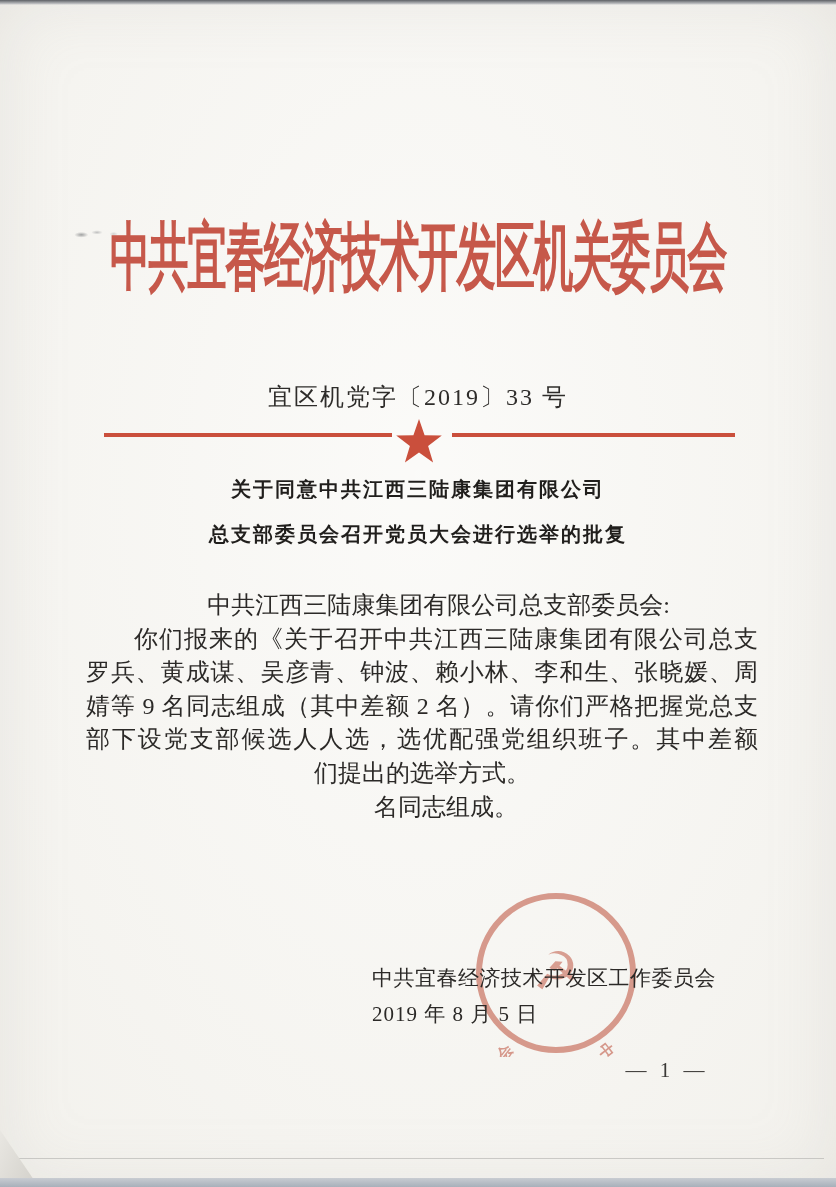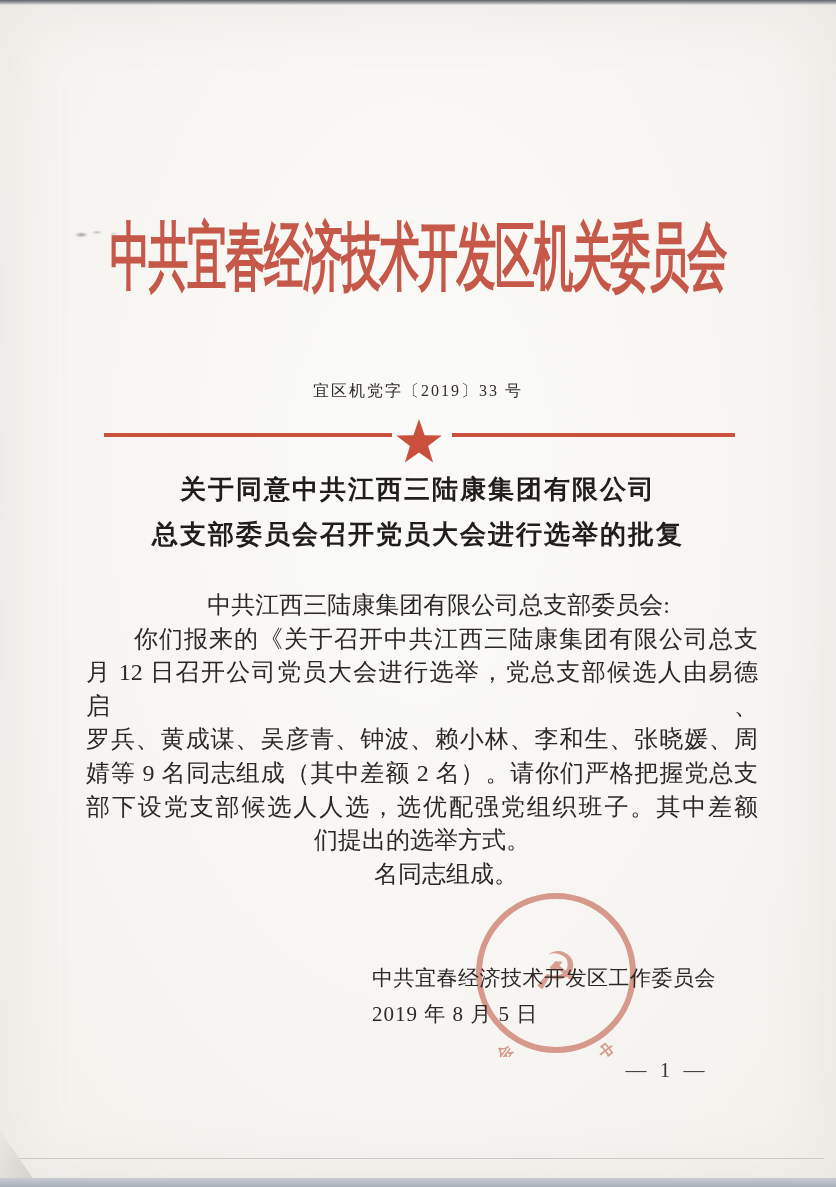--- a/index.html
+++ b/index.html
@@ -44,29 +44,29 @@
   .letterhead{
     position:absolute;left:0;top:214px;width:836px;height:84px;
     display:flex;align-items:center;justify-content:center;
     font-size:40px;font-weight:bold;letter-spacing:-1.5px;
     color:var(--header-red);
     transform:scaleY(1.85);transform-origin:center;
     white-space:nowrap;
   }
   .doc-number{
     position:absolute;left:0;top:381px;width:836px;
-    text-align:center;font-size:16px;letter-spacing:2px;color:#2e2c2a;
+    text-align:center;font-size:24px;letter-spacing:2px;color:#2e2c2a;
   }
   .rule{position:absolute;top:433px;height:4px;background:var(--accent-red);}
   .rule.left{left:104px;width:288px;}
   .rule.right{left:452px;width:283px;}
   .star-svg{position:absolute;left:395px;top:417px;}
   .title{
     position:absolute;left:0;top:467px;width:836px;
-    text-align:center;font-weight:bold;font-size:26px;line-height:45px;
+    text-align:center;font-weight:bold;font-size:20px;line-height:45px;
     letter-spacing:2px;color:#201e1c;
   }
   .body-block{
     position:absolute;left:86px;top:589px;width:672px;
     font-size:24px;line-height:33.6px;color:#2b2927;
   }
   .body-line{white-space:nowrap;text-align:center;}
   .body-line.fill{text-align:justify;text-align-last:justify;white-space:normal;}
   .body-line.indent{padding-left:48px;}
   .body-line.inset{padding-left:33px;}
@@ -107,21 +107,20 @@
   </svg>
 
   <div class="title">
     <div>关于同意中共江西三陆康集团有限公司</div>
     <div>总支部委员会召开党员大会进行选举的批复</div>
   </div>
 
   <div class="body-block" id="body-lines">
       <div class="body-line inset">中共江西三陆康集团有限公司总支部委员会:</div>
       <div class="body-line indent fill">你们报来的《关于召开中共江西三陆康集团有限公司总支</div>
-      <div class="body-line fill">月 12 日召开公司党员大会进行选举，党总支部候选人由易德启、</div>
       <div class="body-line fill">罗兵、黄成谋、吴彦青、钟波、赖小林、李和生、张晓媛、周</div>
       <div class="body-line fill">婧等 9 名同志组成（其中差额 2 名）。请你们严格把握党总支</div>
       <div class="body-line fill">部下设党支部候选人人选，选优配强党组织班子。其中差额</div>
       <div class="body-line">们提出的选举方式。</div>
       <div class="body-line indent">名同志组成。</div>
     </div>
 
   <svg class="seal" width="168" height="168" viewBox="0 0 168 168">
     <circle cx="84" cy="84" r="77" fill="none" stroke-width="6" class="seal-ring" opacity="0.9"></circle>
     <defs>

